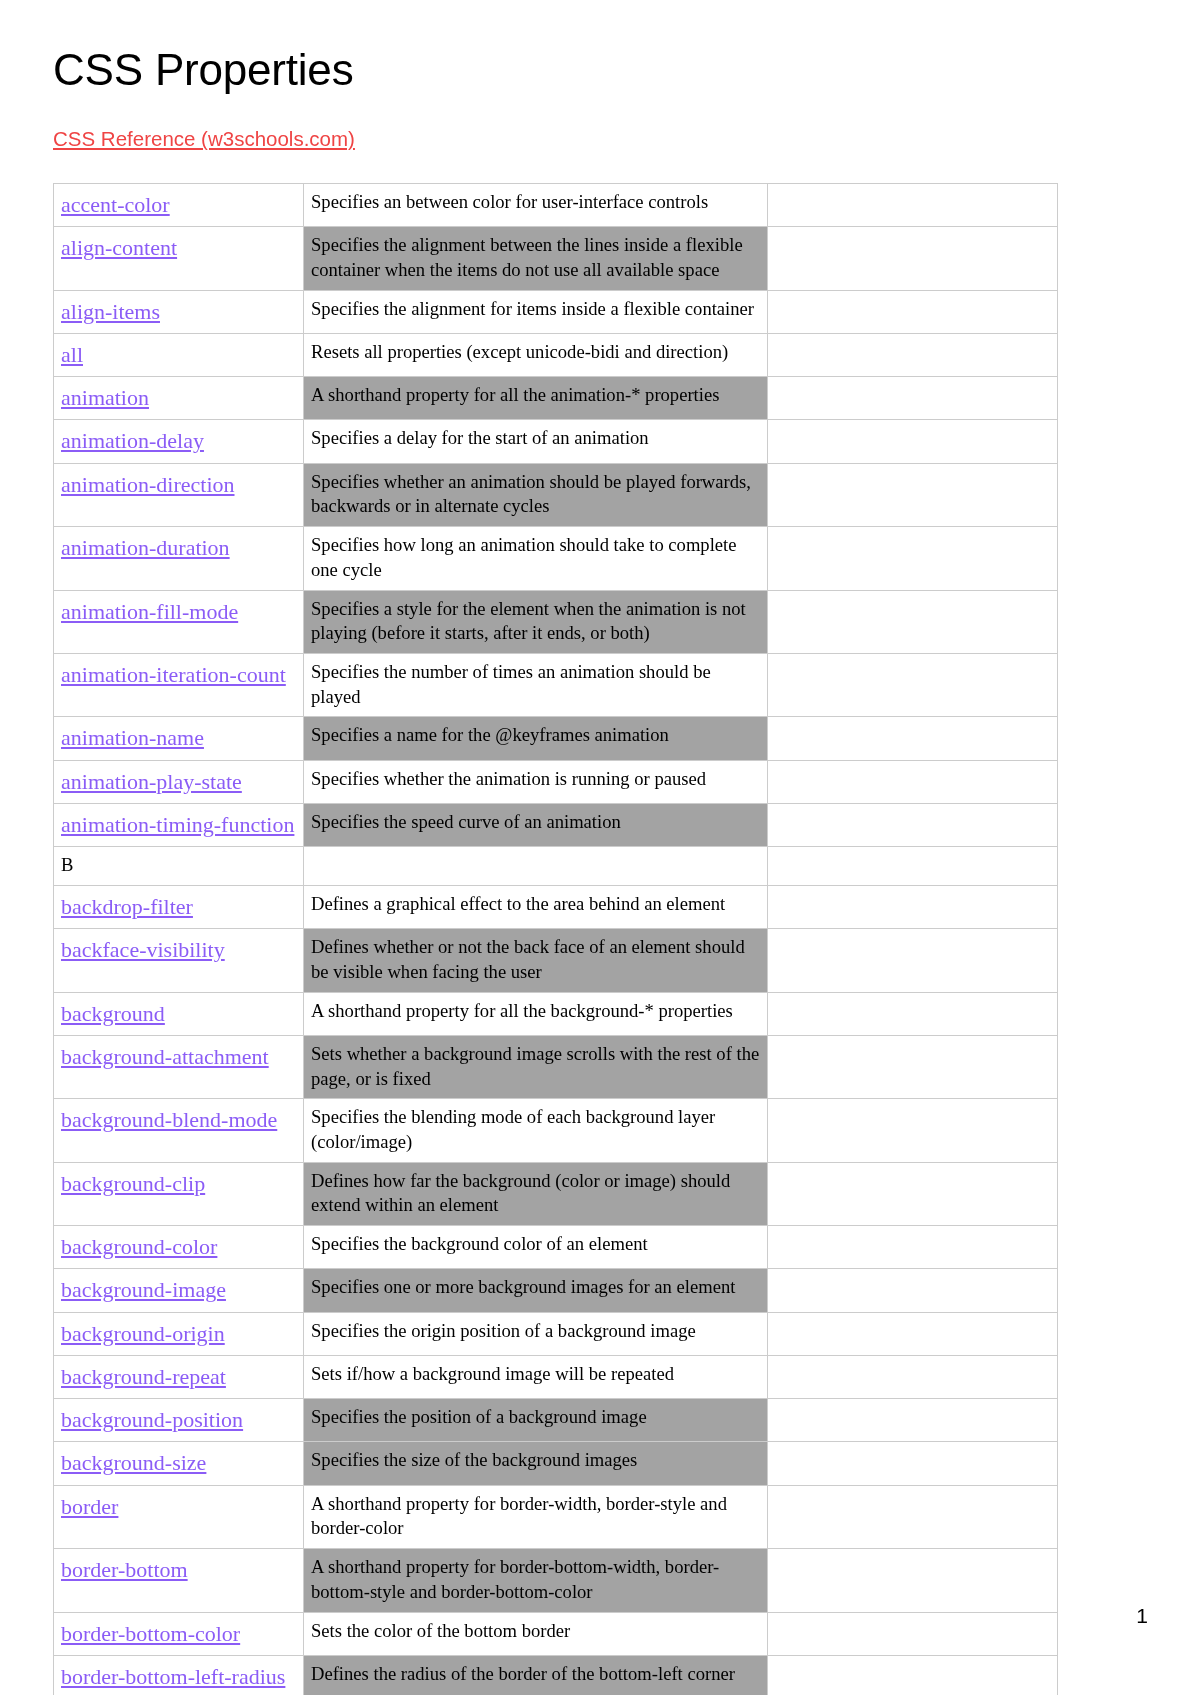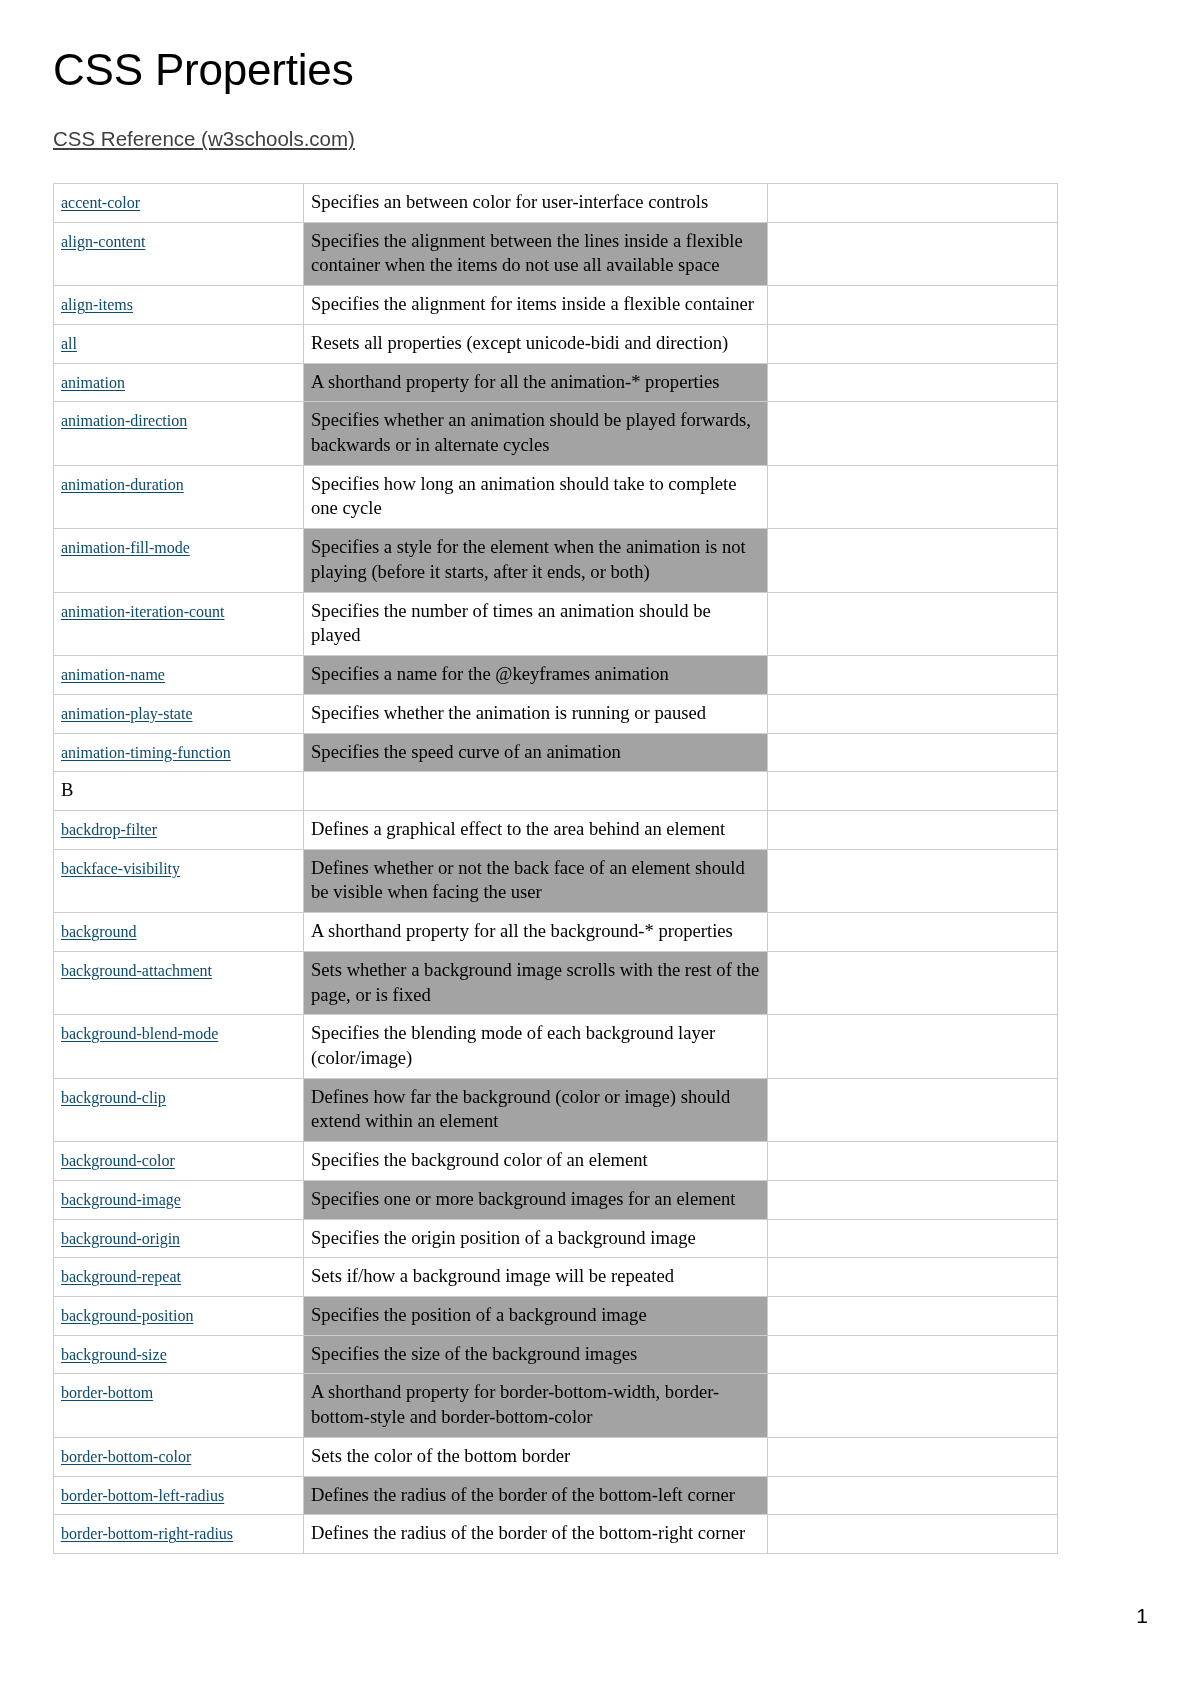--- a/index.html
+++ b/index.html
@@ -36,21 +36,21 @@
     white-space: nowrap;
   }
   .ref-link-wrap {
     position: absolute;
     left: 53px;
     top: 127px;
   }
   .ref-link {
     font-family: "Liberation Sans", sans-serif;
     font-size: 20.5px;
-    color: #404040;
+    color: #ef4444;
     text-decoration: underline;
     text-underline-offset: 2px;
     white-space: nowrap;
   }
   table.props {
     position: absolute;
     left: 53px;
     top: 183px;
     width: 1004px;
     border-collapse: collapse;
@@ -66,24 +66,24 @@
     padding: 6px 7px 7px 7px;
     vertical-align: top;
     font-size: 18.6px;
     line-height: 1.33;
     color: #000000;
     background: #ffffff;
   }
   td.desc.shaded { background: #a3a3a3; }
 
   td.name a, td.name .plink {
-    color: #0c4a6e;
+    color: #8b5cf6;
     text-decoration: underline;
     text-underline-offset: 1.5px;
-    font-size: 16px;
+    font-size: 22px;
     cursor: pointer;
   }
   td.name .section-letter {
     color: #000000;
     text-decoration: none;
     font-size: 18.6px;
   }
   td.desc { font-size: 18.6px; }
   td.extra { }
 
@@ -133,20 +133,25 @@
           <td class="name"><span class="plink">all</span></td>
           <td class="desc">Resets all properties (except unicode-bidi and direction)</td>
           <td class="extra"></td>
         </tr>
         <tr>
           <td class="name"><span class="plink">animation</span></td>
           <td class="desc shaded">A shorthand property for all the animation-* properties</td>
           <td class="extra"></td>
         </tr>
         <tr>
+          <td class="name"><span class="plink">animation-delay</span></td>
+          <td class="desc">Specifies a delay for the start of an animation</td>
+          <td class="extra"></td>
+        </tr>
+        <tr>
           <td class="name"><span class="plink">animation-direction</span></td>
           <td class="desc shaded">Specifies whether an animation should be played forwards, backwards or in alternate cycles</td>
           <td class="extra"></td>
         </tr>
         <tr>
           <td class="name"><span class="plink">animation-duration</span></td>
           <td class="desc">Specifies how long an animation should take to complete one cycle</td>
           <td class="extra"></td>
         </tr>
         <tr>
@@ -233,20 +238,25 @@
           <td class="name"><span class="plink">background-position</span></td>
           <td class="desc shaded">Specifies the position of a background image</td>
           <td class="extra"></td>
         </tr>
         <tr>
           <td class="name"><span class="plink">background-size</span></td>
           <td class="desc shaded">Specifies the size of the background images</td>
           <td class="extra"></td>
         </tr>
         <tr>
+          <td class="name"><span class="plink">border</span></td>
+          <td class="desc">A shorthand property for border-width, border-style and border-color</td>
+          <td class="extra"></td>
+        </tr>
+        <tr>
           <td class="name"><span class="plink">border-bottom</span></td>
           <td class="desc shaded">A shorthand property for border-bottom-width, border-bottom-style and border-bottom-color</td>
           <td class="extra"></td>
         </tr>
         <tr>
           <td class="name"><span class="plink">border-bottom-color</span></td>
           <td class="desc">Sets the color of the bottom border</td>
           <td class="extra"></td>
         </tr>
         <tr>

